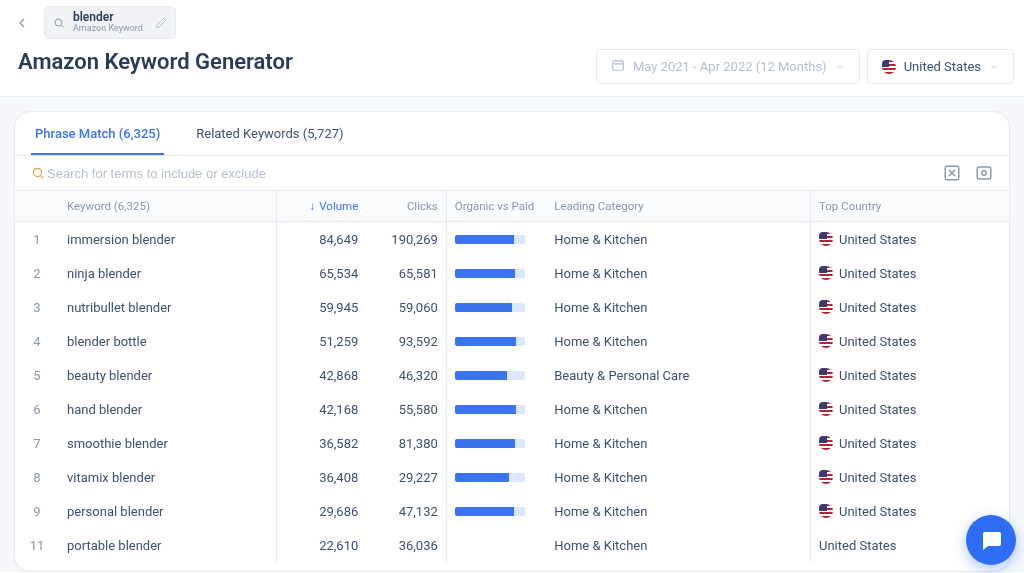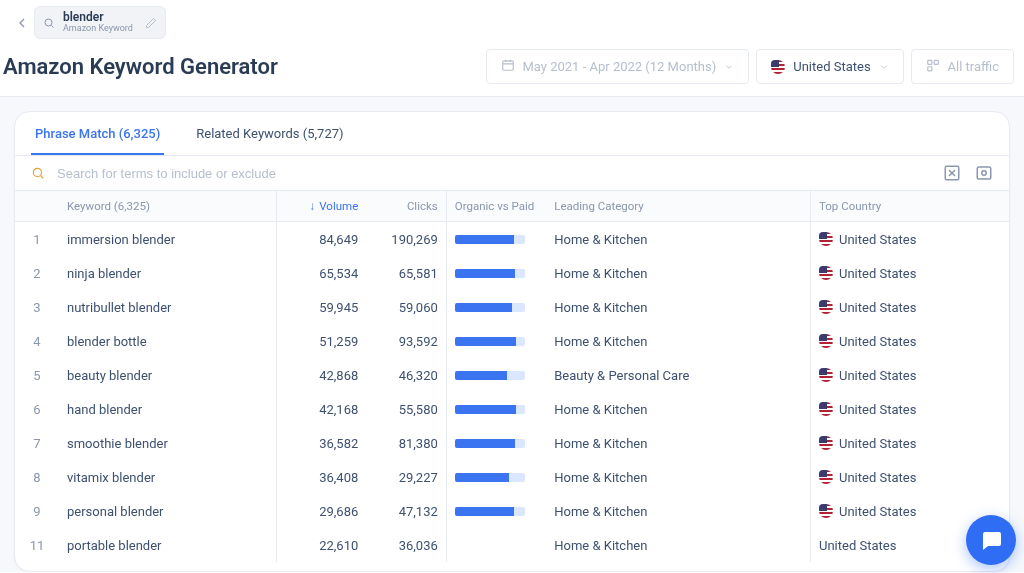--- a/index.html
+++ b/index.html
@@ -23,21 +23,21 @@
     height: 573px;
     overflow: hidden;
     position: relative;
   }
 
   
   .topbar {
     display: flex;
     align-items: center;
     padding: 6px 10px 6px 10px;
-    gap: 0;
+    gap: 10px;
   }
   .back-btn {
     width: 24px; height: 24px;
     display: flex; align-items: center; justify-content: center;
     color: var(--text-light);
     cursor: pointer;
   }
   .search-pill {
     display: flex; align-items: center;
     background: #f1f3f7;
@@ -49,23 +49,23 @@
   }
   .search-pill .mag { color: var(--text-light); display:flex; }
   .search-pill .kw-block { display:flex; flex-direction:column; line-height:1.1; }
   .search-pill .kw-term { font-size: 12px; font-weight:600; color: var(--text-dark); }
   .search-pill .kw-sub { font-size: 9px; color: var(--text-light); }
   .search-pill .edit { color: var(--text-muted); display:flex; margin-left:4px;}
 
   
   .header-row {
     display: flex;
-    align-items: center;
+    align-items: flex-start;
     justify-content: space-between;
-    padding: 4px 10px 12px 3px;
+    padding: 4px 10px 12px 18px;
     border-bottom: 1px solid var(--border);
   }
   .page-title {
     font-size: 22px;
     font-weight: 600;
     color: var(--text-dark);
   }
   .header-controls {
     display: flex;
     align-items: stretch;
@@ -132,21 +132,21 @@
     box-shadow: inset 0 -2px 0 var(--accent);
   }
   .filter-row {
     display:flex;
     align-items:center;
     justify-content:space-between;
     padding: 8px 16px;
     border-bottom: 1px solid var(--border);
   }
   .search-within {
-    display:flex; align-items:center; gap:10px;
+    display:flex; align-items:center; 
   }
   .search-within input {
     border:none; outline:none; font-size:13px; width:360px; color:var(--text-mid);
     background:transparent;
   }
   .search-within input::placeholder { color: var(--text-muted); }
   .action-icons { display:flex; gap:14px; color: var(--text-light); }
   .action-icons span { display:inline-flex; cursor:pointer; }
 
   
@@ -248,30 +248,20 @@
         </span>
     </div>
     <div class="hc country">
       <span class="flag-us"></span>
       <span>United States</span>
       <span class="chev">
           <svg width="10" height="10" viewBox="0 0 24 24" fill="none" stroke="currentColor" stroke-width="2">
             <path d="M6 9l6 6 6-6"></path>
           </svg>
         </span>
-    </div>
-    <div class="hc">
-      <span>
-        <svg width="14" height="14" viewBox="0 0 24 24" fill="none" stroke="currentColor" stroke-width="2">
-            <rect x="3" y="4" width="7" height="7" rx="1"></rect>
-            <rect x="14" y="4" width="7" height="7" rx="1"></rect>
-            <rect x="3" y="15" width="7" height="7" rx="1"></rect>
-          </svg>
-      </span>
-      <span>All traffic</span>
     </div>
   </div>
 </div>
 
 <div class="shell">
   <div class="panel">
     <div class="tabs">
       <div class="tab active">Phrase Match (6,325)</div>
       <div class="tab">Related Keywords (5,727)</div>
     </div>

